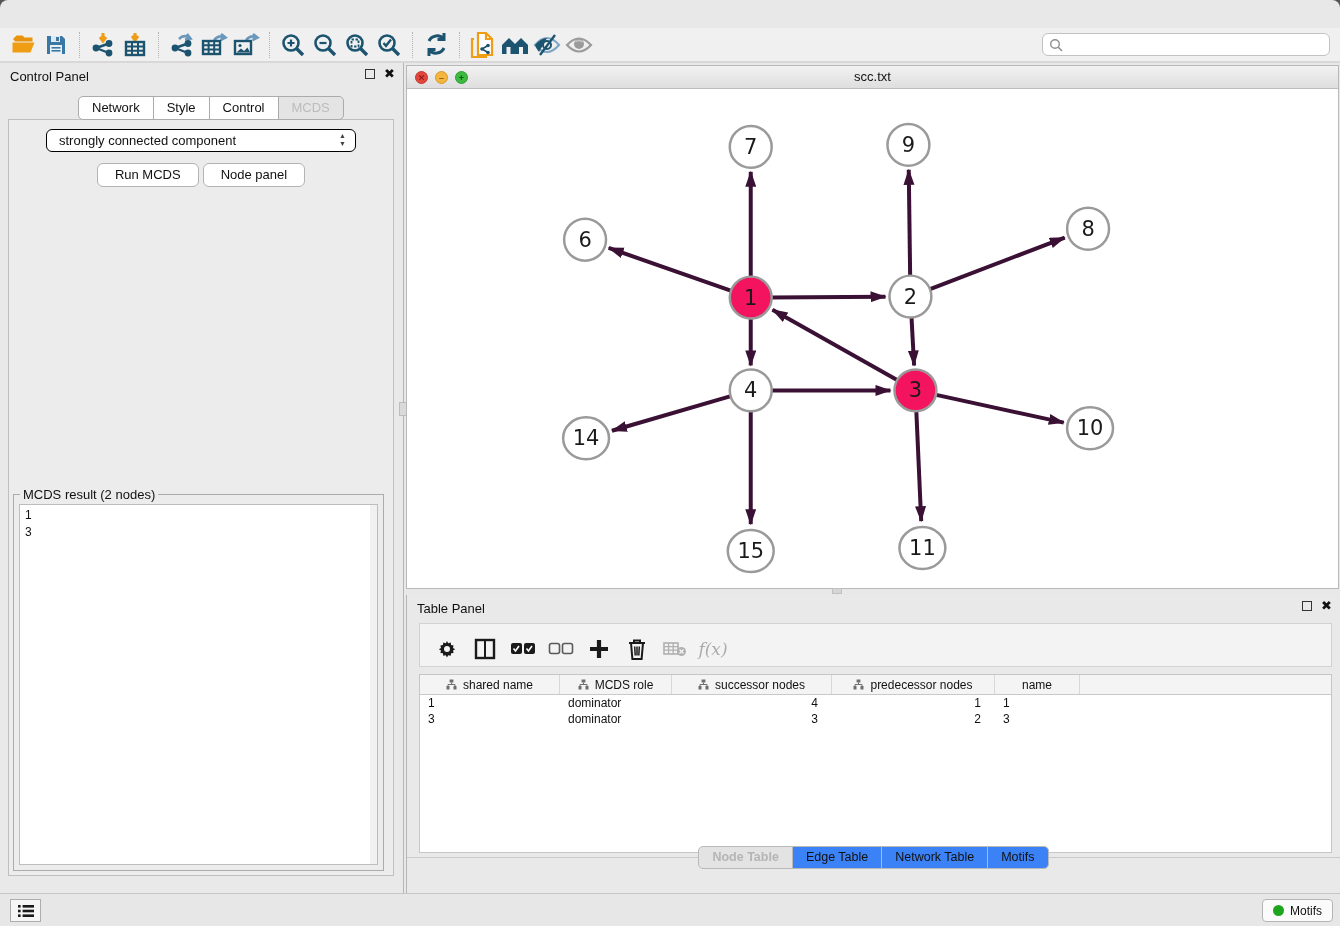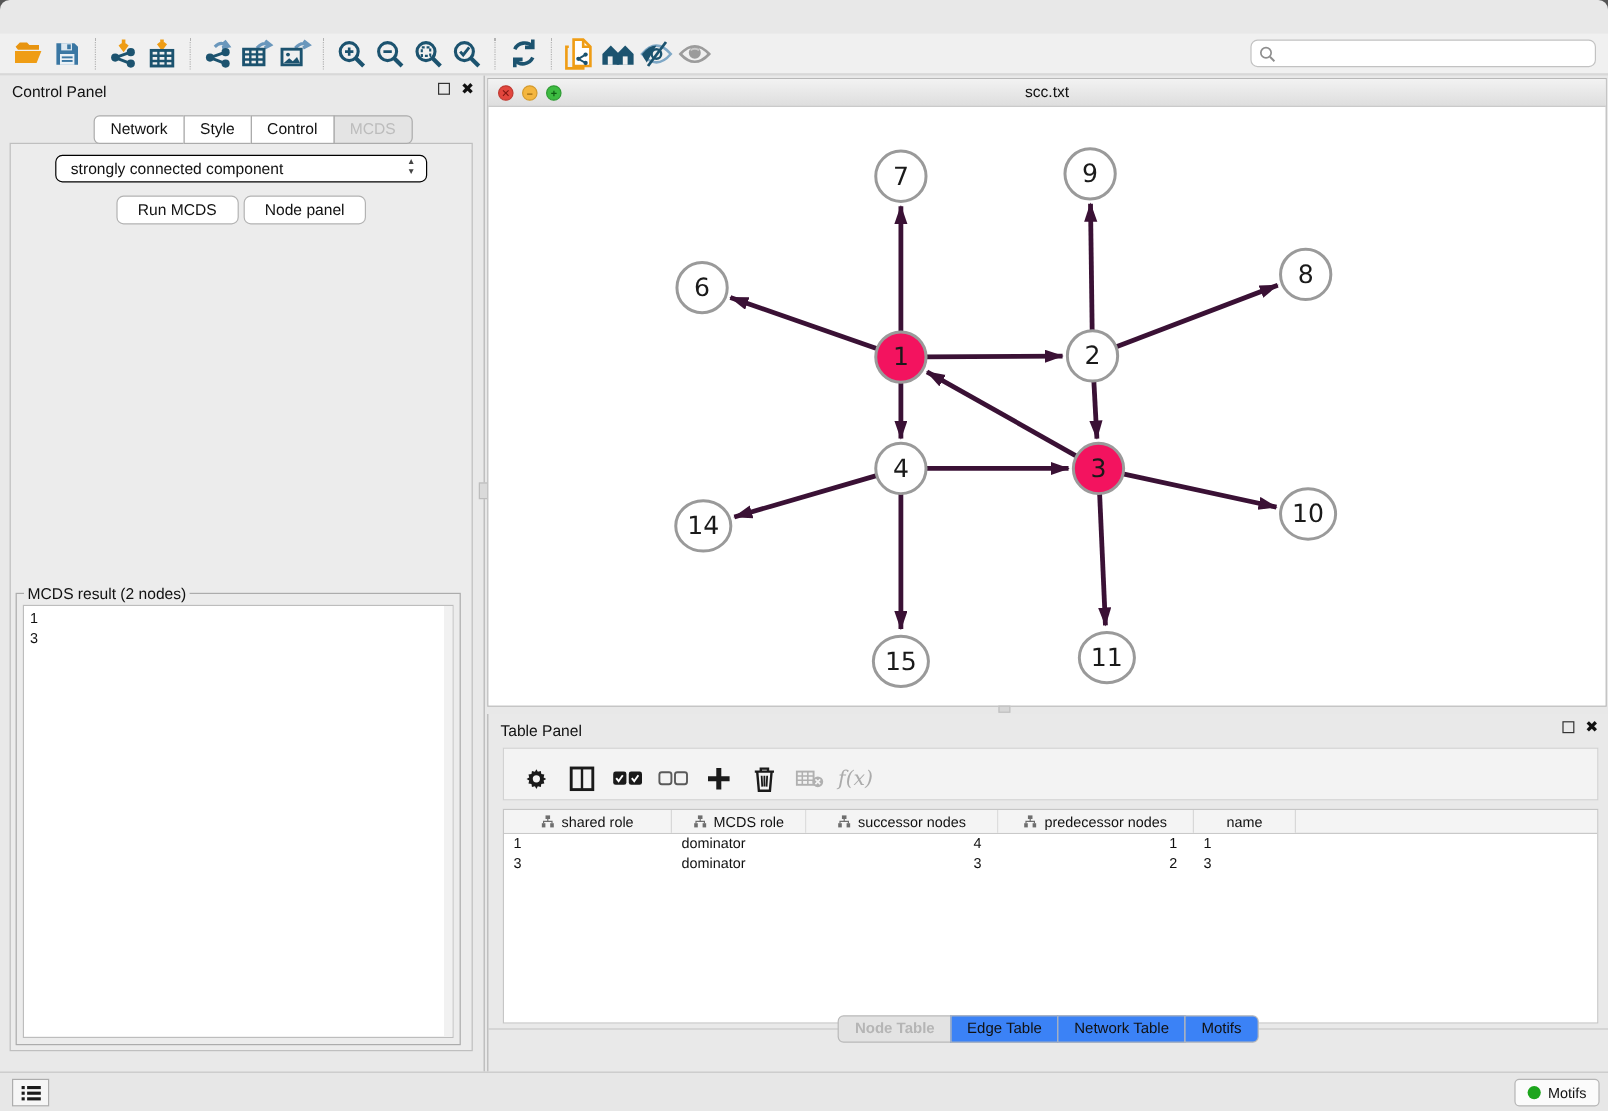--- a/index.html
+++ b/index.html
@@ -409,21 +409,21 @@
       <div class="tp-head" id="tp-head">
           <div class="th-cell" style="width: 140px;">
             <span style="display:flex">
               <svg width="11" height="11" viewBox="0 0 11 11">
                 <rect x="3.6" y="0.5" width="3.8" height="3" fill="#6E6E6E"></rect>
                 <rect x="0.5" y="7" width="3" height="3.5" fill="#6E6E6E"></rect>
                 <rect x="7.5" y="7" width="3" height="3.5" fill="#6E6E6E"></rect>
                 <path d="M5.5 3.5 v2 M2 7 v-1.5 h7 V7" stroke="#6E6E6E" fill="none"></path>
               </svg>
             </span>
-            <span>shared role</span>
+            <span>shared name</span>
           </div>
           <div class="th-cell" style="width: 112px;">
             <span style="display:flex">
               <svg width="11" height="11" viewBox="0 0 11 11">
                 <rect x="3.6" y="0.5" width="3.8" height="3" fill="#6E6E6E"></rect>
                 <rect x="0.5" y="7" width="3" height="3.5" fill="#6E6E6E"></rect>
                 <rect x="7.5" y="7" width="3" height="3.5" fill="#6E6E6E"></rect>
                 <path d="M5.5 3.5 v2 M2 7 v-1.5 h7 V7" stroke="#6E6E6E" fill="none"></path>
               </svg>
             </span>

